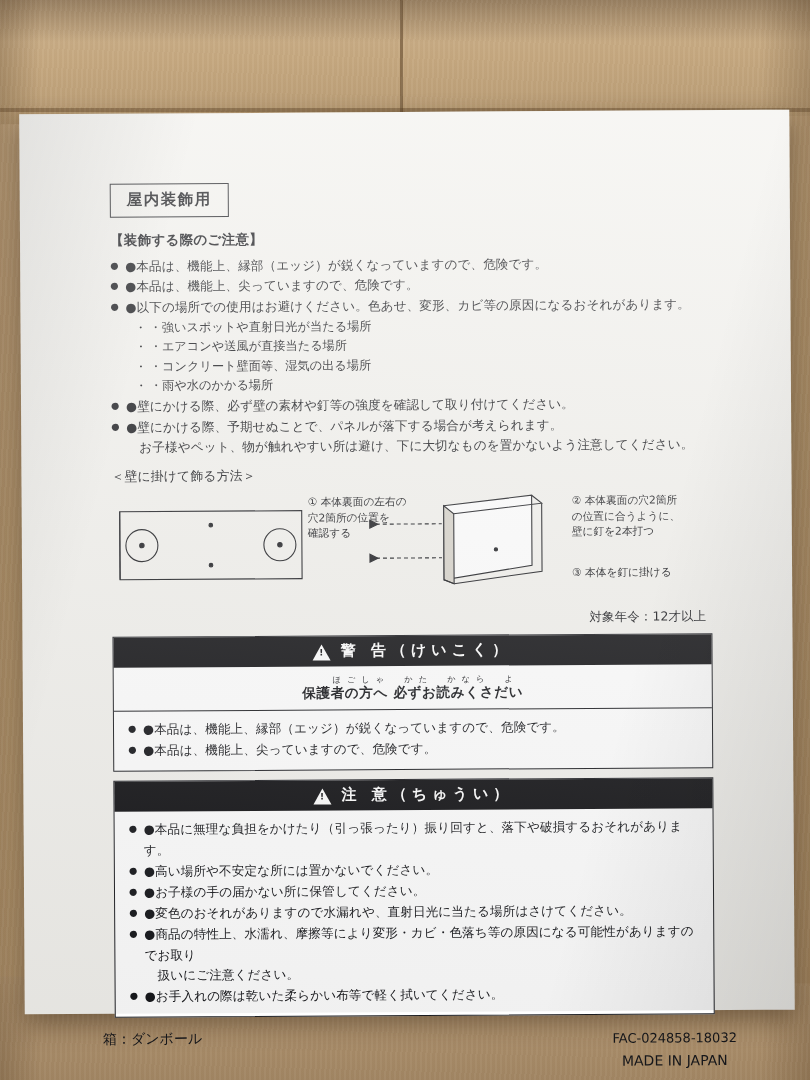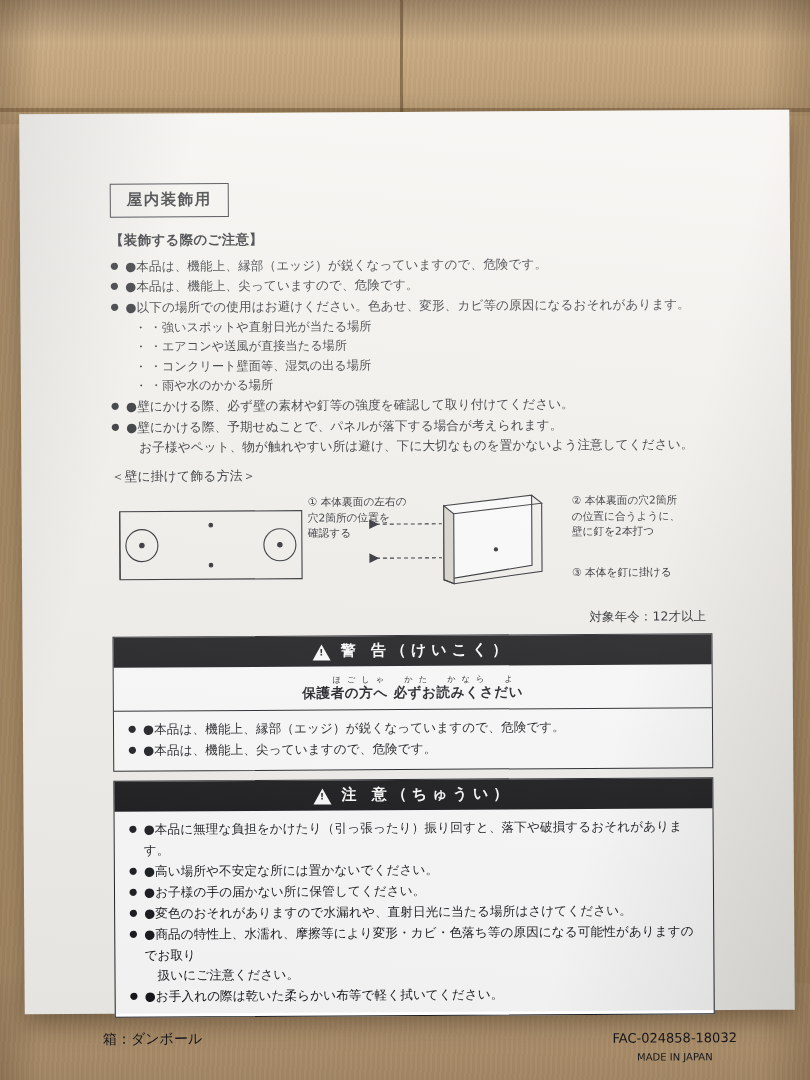--- a/index.html
+++ b/index.html
@@ -257,21 +257,21 @@
   .code {
     position: absolute;
     right: -22px;
     top: 0;
     font-size: 13px;
     text-align: center;
     line-height: 1.65;
   }
   .made {
     display: block;
-    font-size: 10px;
+    font-size: 14px;
   }
 </style>
 </head>
 <body>
 
 <div class="photo">
   <div class="cb-top"></div>
   <div class="cb-shadow-top"></div>
   <div class="cb-flap-line" style="left:400px; top:0; width:3px; height:112px; background:rgba(80,55,30,.5);"></div>
   <div class="cb-flap-line" style="left:0px; top:108px; width:810px; height:4px; background:rgba(85,58,32,.38);"></div>

